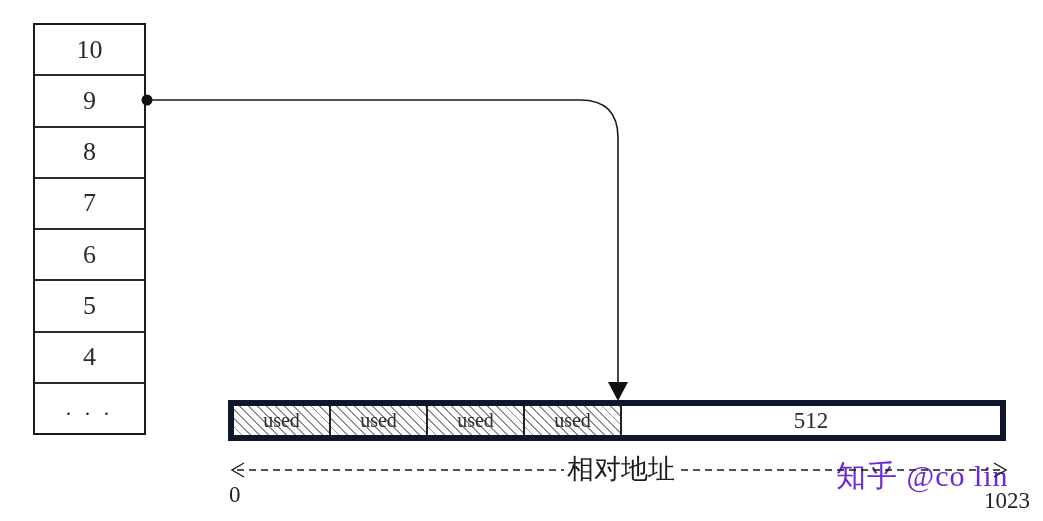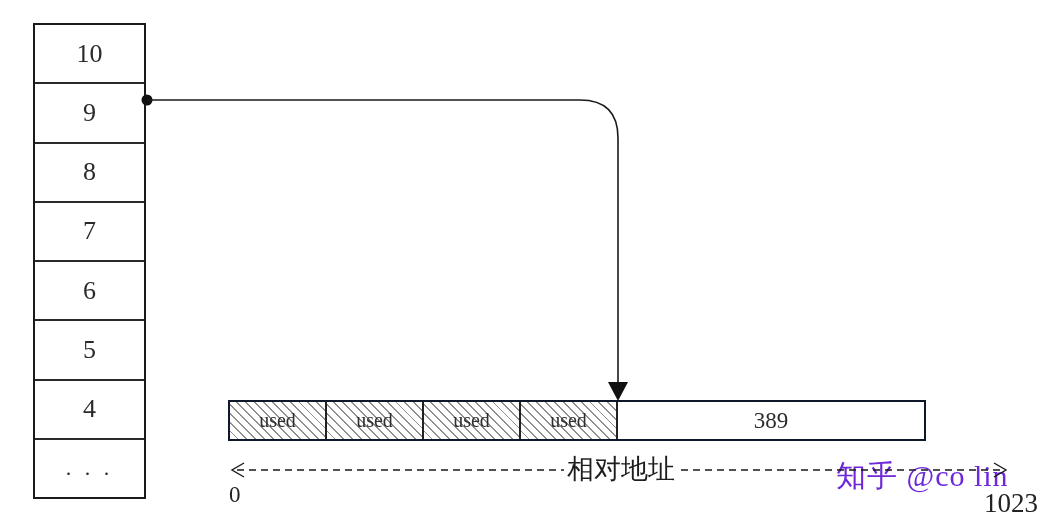--- a/index.html
+++ b/index.html
@@ -15,21 +15,21 @@
     background: #ffffff;
     overflow: hidden;
   }
 
   
   .memtable {
     position: absolute;
     left: 33px;
     top: 23px;
     width: 113px;
-    height: 476px;
+    height: 412px;
     border: 2px solid #1a1a1a;
     box-sizing: border-box;
     display: flex;
     flex-direction: column;
   }
   .memrow {
     flex: 1 1 0;
     border-bottom: 2px solid #2a2a2a;
     display: flex;
     align-items: center;
@@ -39,23 +39,23 @@
     box-sizing: border-box;
   }
   .memrow:last-child { border-bottom: none; }
   .memrow.dots { font-size: 22px; letter-spacing: 4px; }
 
   
   .membar {
     position: absolute;
     left: 228px;
     top: 400px;
-    width: 698px;
+    width: 778px;
     height: 41px;
-    border: 2px solid #0f172a;
+    border: 6px solid #0f172a;
     box-sizing: border-box;
     display: flex;
     background: #ffffff;
   }
   .membar .used {
     width: 97px;
     flex: 0 0 97px;
     border-right: 2px solid #222222;
     box-sizing: border-box;
     display: flex;
@@ -99,21 +99,21 @@
     left: 229px;
     top: 482px;
     font-size: 23px;
     color: #222222;
     z-index: 4;
   }
   .axis-max {
     position: absolute;
     left: 984px;
     top: 488px;
-    font-size: 27px;
+    font-size: 23px;
     color: #222222;
     z-index: 4;
   }
 
   
   .watermark {
     position: absolute;
     left: 836px;
     top: 456px;
     font-size: 30px;
@@ -148,21 +148,21 @@
     <div class="memrow">5</div>
     <div class="memrow">4</div>
     <div class="memrow dots">. . .</div>
   </div>
 
   <div class="membar">
     <div class="used">used</div>
     <div class="used">used</div>
     <div class="used">used</div>
     <div class="used">used</div>
-    <div class="free">389</div>
+    <div class="free">512</div>
   </div>
 
   <div class="watermark">知乎 @co lin</div>
 
   <div class="axis-title">相对地址</div>
   <div class="axis-min">0</div>
   <div class="axis-max">1023</div>
 
   <svg class="overlay" viewBox="0 0 1043 521" xmlns="http://www.w3.org/2000/svg">
 

